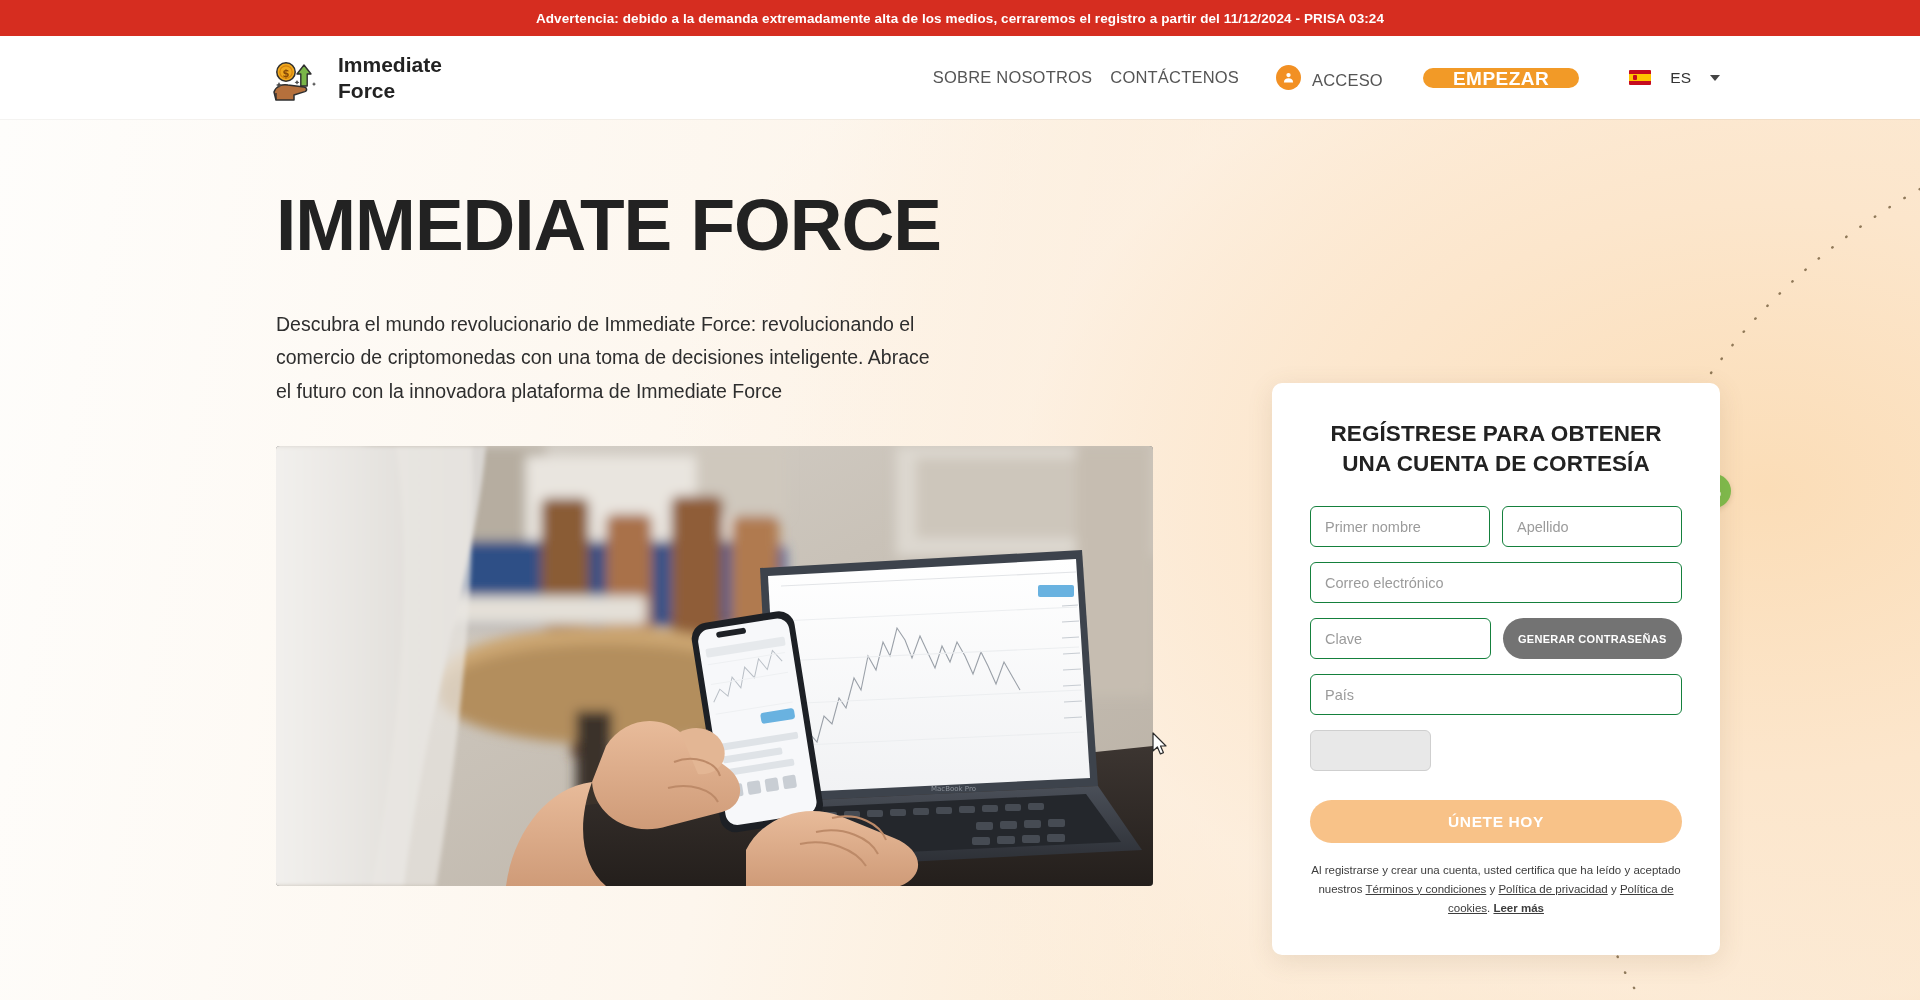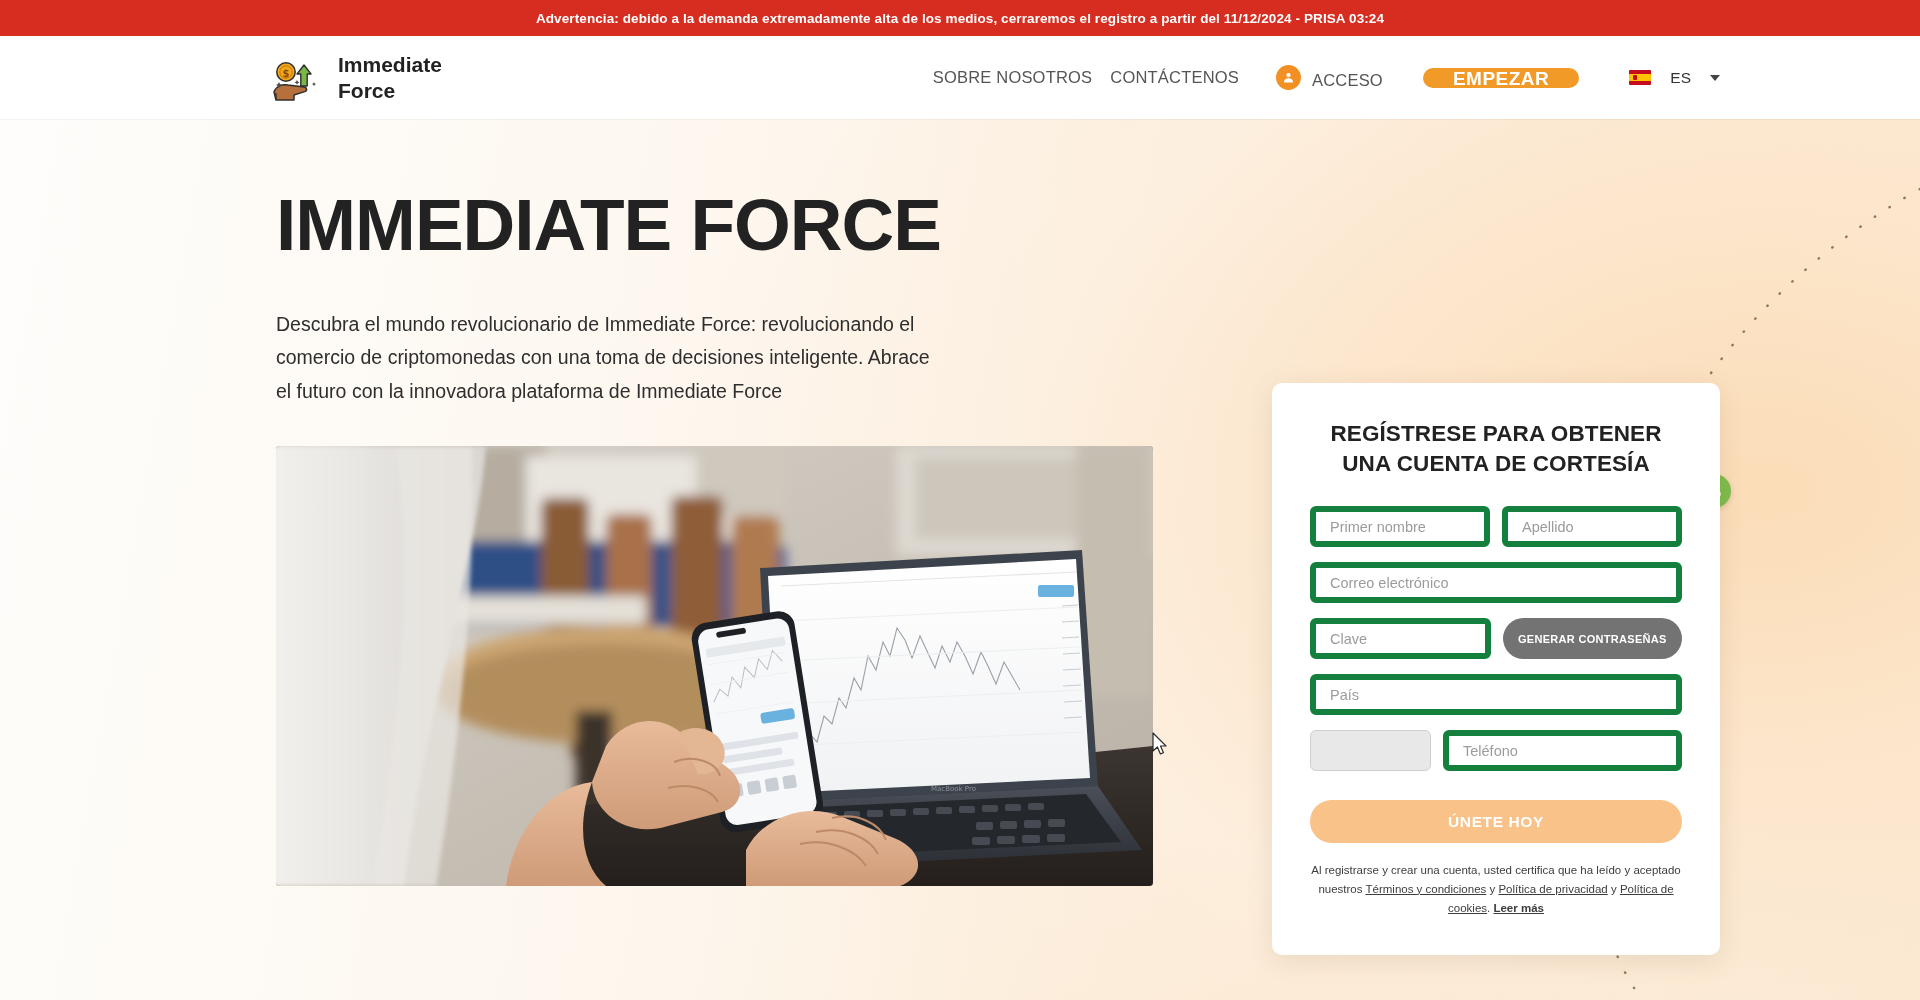--- a/index.html
+++ b/index.html
@@ -226,21 +226,21 @@
     font-weight: bold;
     color: #222222;
     text-align: center;
     line-height: 1.34;
     letter-spacing: 0.1px;
   }
   .form-area { margin-top: 27px; }
   .form-row { display: flex; gap: 12px; margin-bottom: 15px; }
   .field {
     height: 41px;
-    border: 6px solid #15803d;
+    border: 1px solid #15803d;
     border-radius: 6px;
     background: #ffffff;
     padding: 0 14px;
     font-size: 14.5px;
     font-family: inherit;
     color: #333333;
     width: 100%;
     outline: none;
   }
   .field::placeholder { color: #9b9b9b; }
@@ -561,21 +561,20 @@
           <input class="field half" type="password" placeholder="Clave" style="">
           <button class="genpass-btn">GENERAR CONTRASEÑAS</button>
         </div>
 
         <div class="form-row">
           <input class="field" type="text" placeholder="País" style="">
         </div>
 
         <div class="form-row">
           <div class="dialcode-box"></div>
-          <input class="field phone-field" type="tel" placeholder="Teléfono" style="">
         </div>
 
         <button class="submit-btn">ÚNETE HOY</button>
 
         <p class="legal-text">
           <span>Al registrarse y crear una cuenta, usted certifica que ha leído y</span>
           <span>aceptado nuestros </span><a href="#">Términos y condiciones</a><span> y </span><a href="#">Política de privacidad</a><span> y </span><a href="#">Política de cookies</a><span>. </span><a href="#" class="readmore">Leer más</a>
         </p>
       </div>
     </div>

